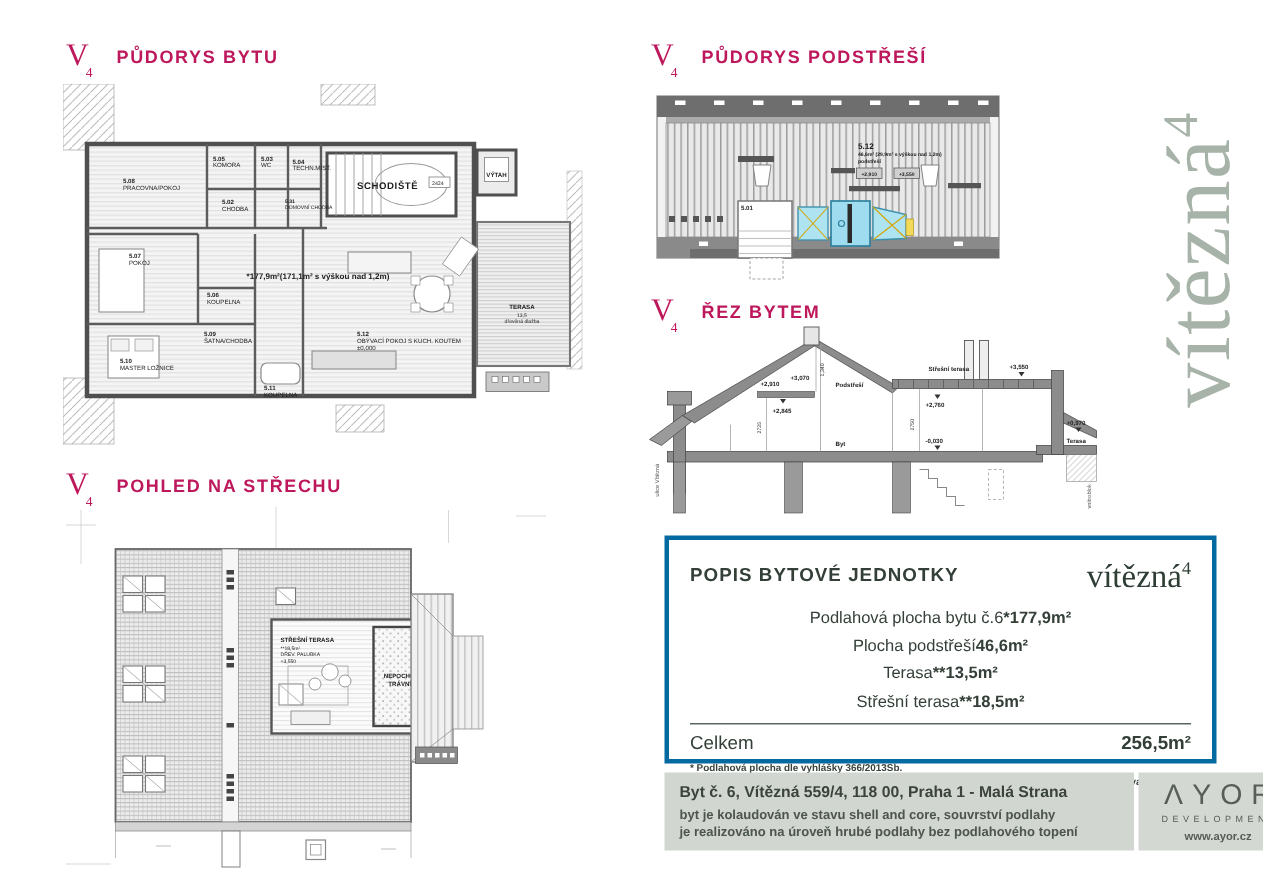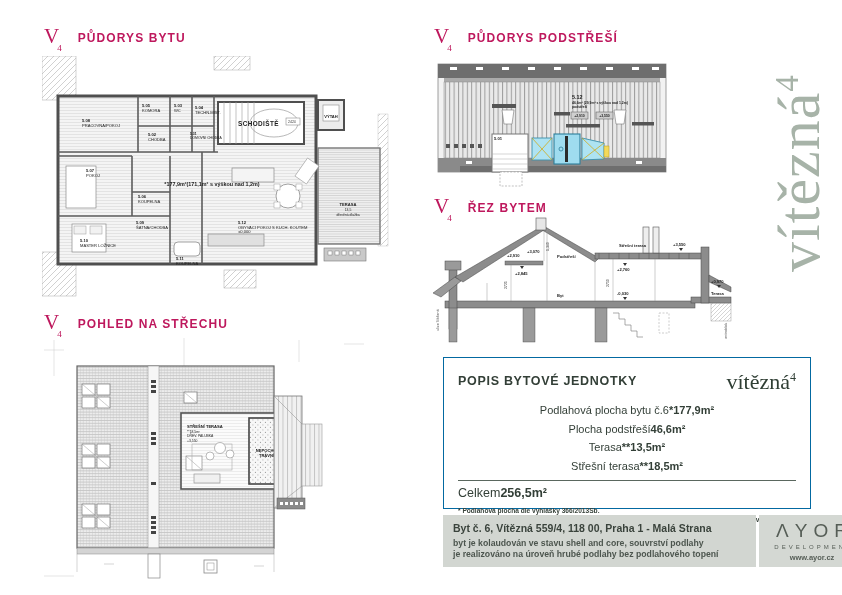--- a/index.html
+++ b/index.html
@@ -13,31 +13,31 @@
   
   .plan{position:absolute;}
   svg text{font-family:"Liberation Sans",sans-serif;fill:#1c1c1c;}
   .t3{font-size:3.4px;}.t3b{font-size:3.4px;font-weight:bold;}
   .t4{font-size:4.1px;}.t4b{font-size:4.1px;font-weight:bold;}
   .t5b{font-size:5.4px;font-weight:bold;}
   .t6b{font-size:6.4px;font-weight:bold;letter-spacing:.4px;}
   .tdim{font-size:3.5px;fill:#333;}
   .tgray{font-size:3.8px;fill:#555;}
   
-  .panel{position:absolute;left:443px;top:357px;width:368px;height:152px;border:1px solid #0369a1;
+  .panel{position:absolute;left:443px;top:357px;width:368px;height:152px;border:3px solid #0369a1;
          box-sizing:border-box;padding:11px 14px 7px;color:#333f37;display:flex;flex-direction:column;background:#fff;}
   .panel-head{display:flex;justify-content:space-between;align-items:flex-start;}
   .panel-title{font-size:12.5px;font-weight:bold;letter-spacing:.7px;padding-top:5px;}
   .panel-brand{font-family:"Liberation Serif",serif;font-size:22px;color:#2f3e34;}
   .panel-brand sup{font-size:12px;}
   .rows{margin-top:9px;display:flex;flex-direction:column;gap:6.5px;align-items:center;}
   .row{display:flex;justify-content:space-between;font-size:11px;}
   .row .val{font-weight:bold;}
   .divider{border:none;border-top:1px solid #5a675e;margin:8px 0 5px;width:100%;}
-  .total{display:flex;font-size:12.5px;}
+  .total{display:flex;justify-content:space-between;font-size:12.5px;}
   .total .val{font-weight:bold;}
   .notes{display:flex;justify-content:space-between;align-items:flex-end;margin-top:6px;font-size:6.6px;line-height:1.5;color:#38433b;font-weight:bold;}
   
   .footer{position:absolute;left:443px;top:515px;width:422px;height:52px;display:flex;gap:3px;}
   .footer-left{flex:1;background:#d2d6d1;padding:7px 10px;color:#454f47;box-sizing:border-box;}
   .addr{font-size:10.5px;font-weight:bold;margin-bottom:4px;color:#3a433c;}
   .fline{font-size:8.7px;line-height:1.3;font-weight:bold;color:#4c554e;}
   .footer-right{width:106px;background:#d4d8d3;display:flex;flex-direction:column;align-items:center;justify-content:center;color:#565e57;box-sizing:border-box;}
   .ayor{font-size:19px;letter-spacing:6px;padding-left:6px;font-family:"Liberation Sans",sans-serif;}
   .ayor-sub{font-size:6px;letter-spacing:3px;margin-top:2px;padding-left:3px;}

